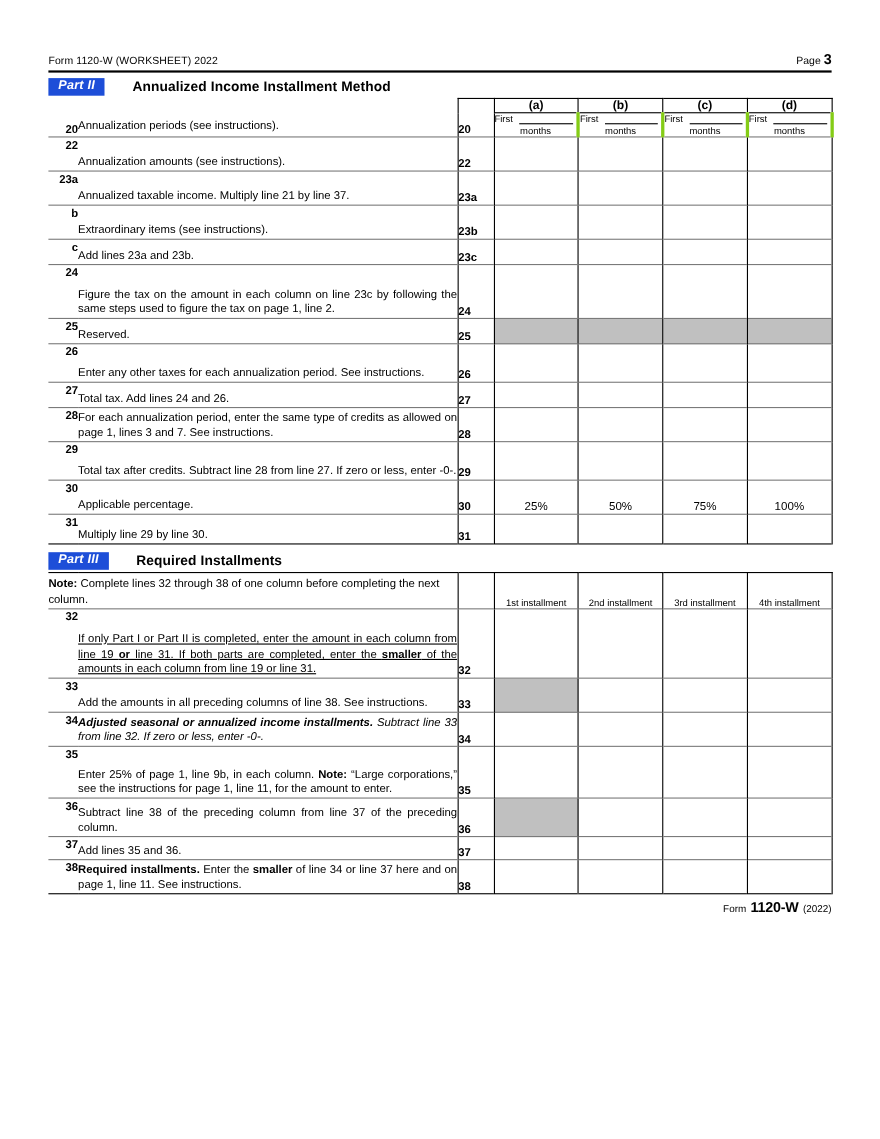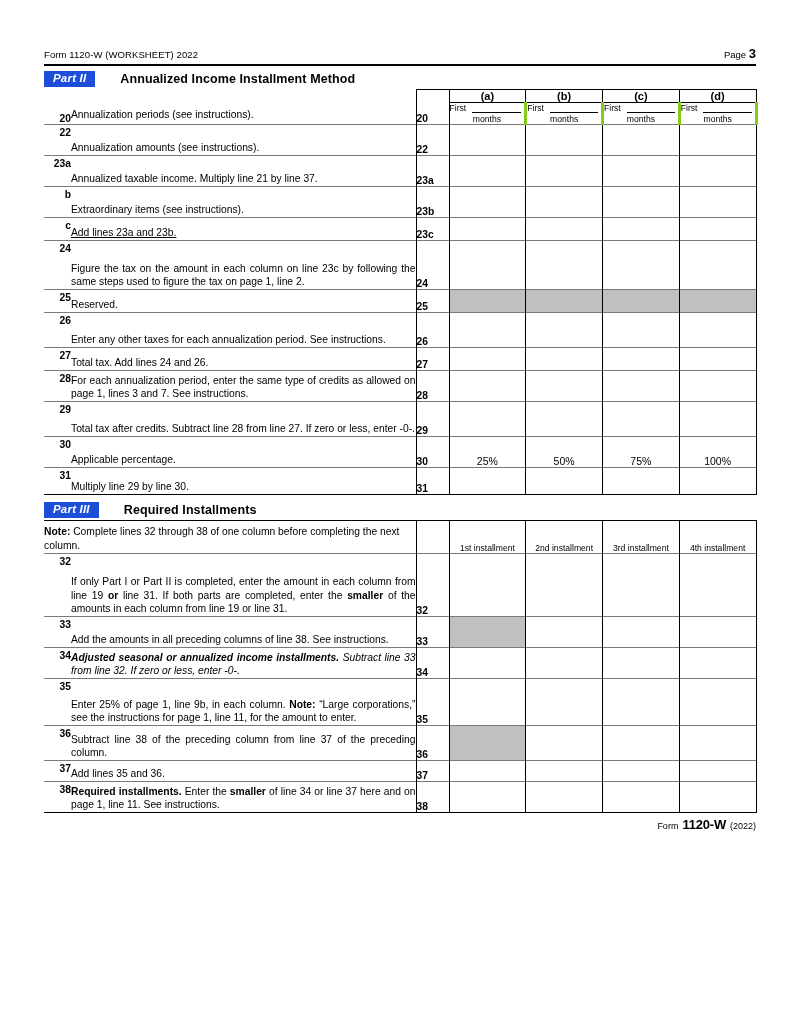--- a/index.html
+++ b/index.html
@@ -272,21 +272,21 @@
           <td class="num bt" style="vertical-align: top; padding-top: 2px;">b</td>
           <td class="desc bt" style="height: 30px;">Extraordinary items (see instructions).</td>
           <td class="lineno bt">23b</td>
           <td class="data bt"></td>
           <td class="data bt"></td>
           <td class="data bt"></td>
           <td class="data bt"></td>
         </tr>
         <tr>
           <td class="num bt" style="vertical-align: top; padding-top: 2px;">c</td>
-          <td class="desc bt" style="height: 22px; text-decoration: underline;">Add lines 23a and 23b.</td>
+          <td class="desc bt" style="height: 22px;">Add lines 23a and 23b.</td>
           <td class="lineno bt">23c</td>
           <td class="data bt"></td>
           <td class="data bt"></td>
           <td class="data bt"></td>
           <td class="data bt"></td>
         </tr>
         <tr>
           <td class="num bt" style="vertical-align: top; padding-top: 2px;">24</td>
           <td class="desc bt" style="height: 48px;">Figure the tax on the amount in each column on line 23c by following the same steps used to figure the tax on page 1, line 2.</td>
           <td class="lineno bt">24</td>
@@ -389,21 +389,21 @@
         <tr>
           <td colspan="2" class="note-cell bt-dark" style="height: 32px;"><b>Note:</b><span> Complete lines 32 through 38 of one column before completing the next column.</span></td>
           <td class="bl br bt-dark"></td>
           <td class="insthdr">1st installment</td>
           <td class="insthdr">2nd installment</td>
           <td class="insthdr">3rd installment</td>
           <td class="insthdr">4th installment</td>
         </tr>
         <tr>
           <td class="num bt" style="vertical-align: top; padding-top: 2px;">32</td>
-          <td class="desc bt" style="height: 62px;"><span>If only Part I or Part II is completed, enter the amount in  each column from line 19 </span><b>or</b><span> line 31. If both parts are completed, enter the </span><b>smaller</b><span> of the amounts in each column from line 19 or line 31.</span></td>
+          <td class="desc bt" style="height: 62px; text-decoration: underline;"><span>If only Part I or Part II is completed, enter the amount in  each column from line 19 </span><b>or</b><span> line 31. If both parts are completed, enter the </span><b>smaller</b><span> of the amounts in each column from line 19 or line 31.</span></td>
           <td class="lineno bt">32</td>
           <td class="data bt"></td>
           <td class="data bt"></td>
           <td class="data bt"></td>
           <td class="data bt"></td>
         </tr>
         <tr>
           <td class="num bt" style="vertical-align: top; padding-top: 2px;">33</td>
           <td class="desc bt" style="height: 30px;"><span>Add the amounts in all preceding columns of line 38. See instructions.</span></td>
           <td class="lineno bt">33</td>

